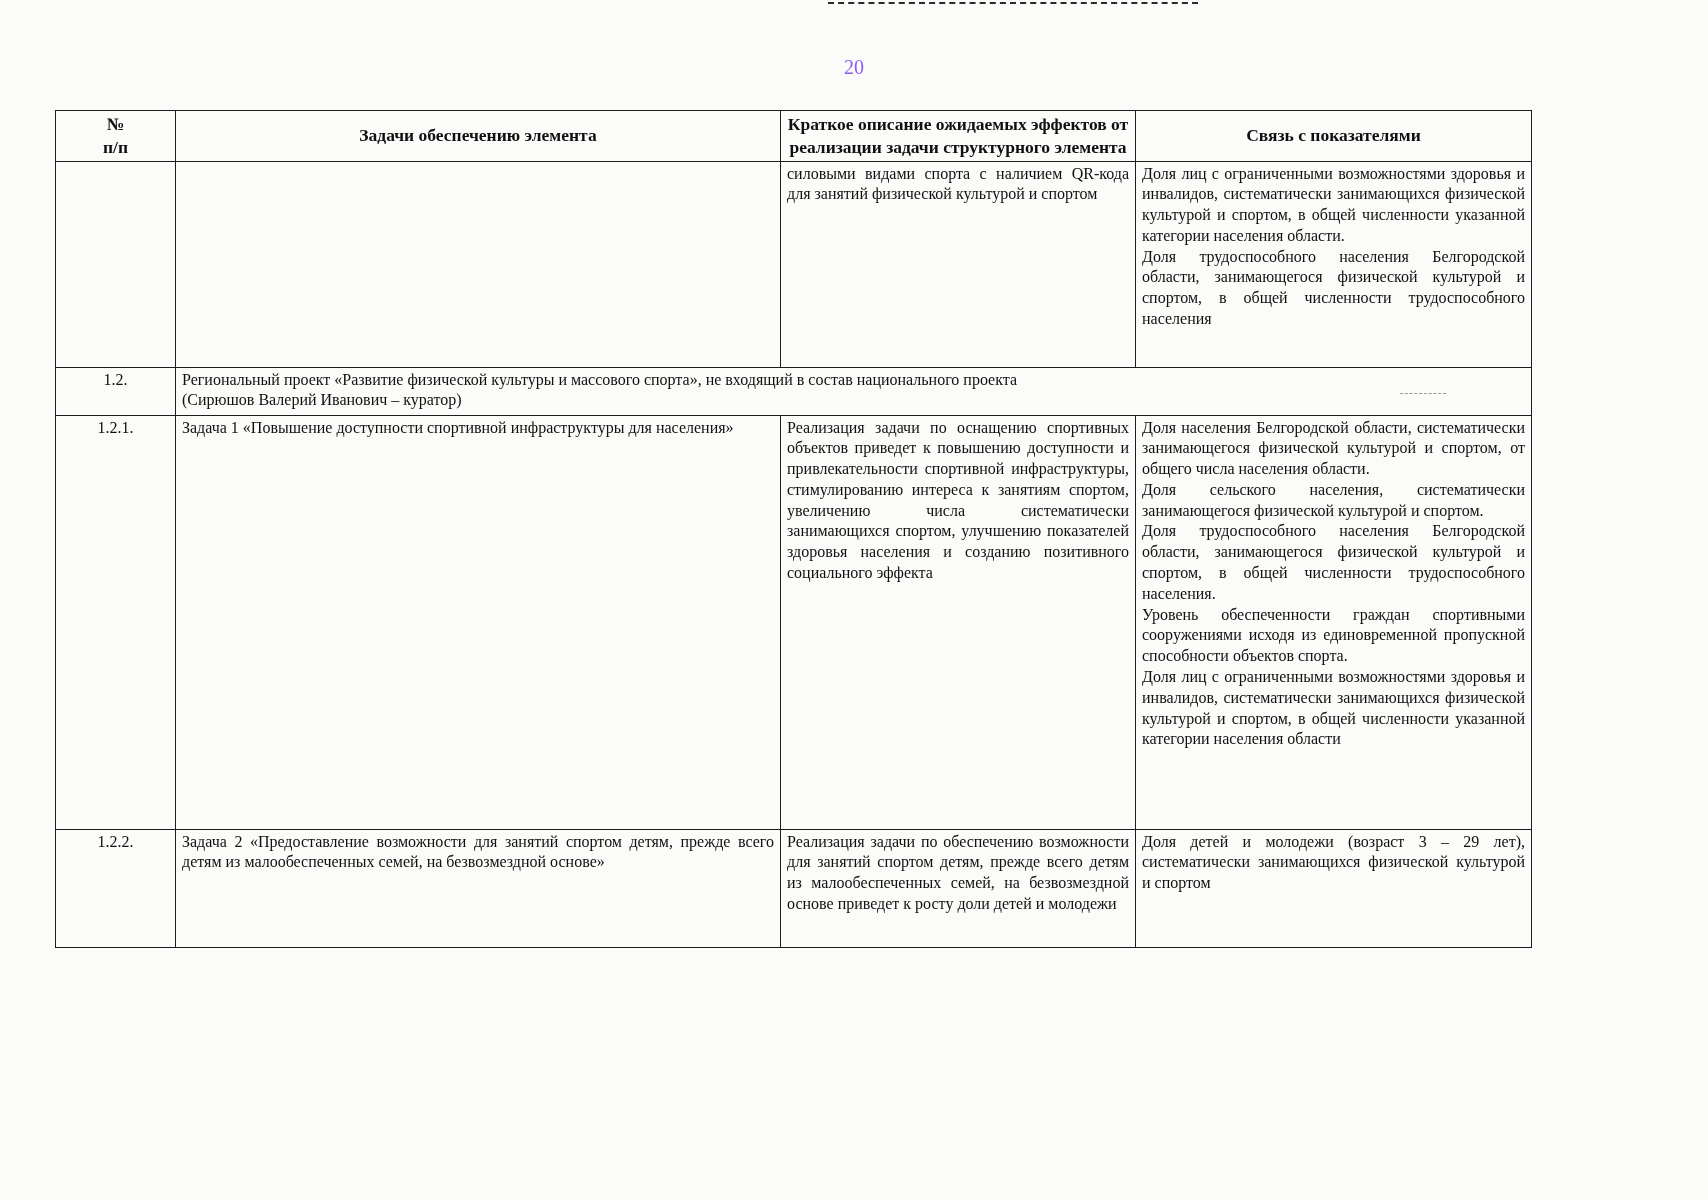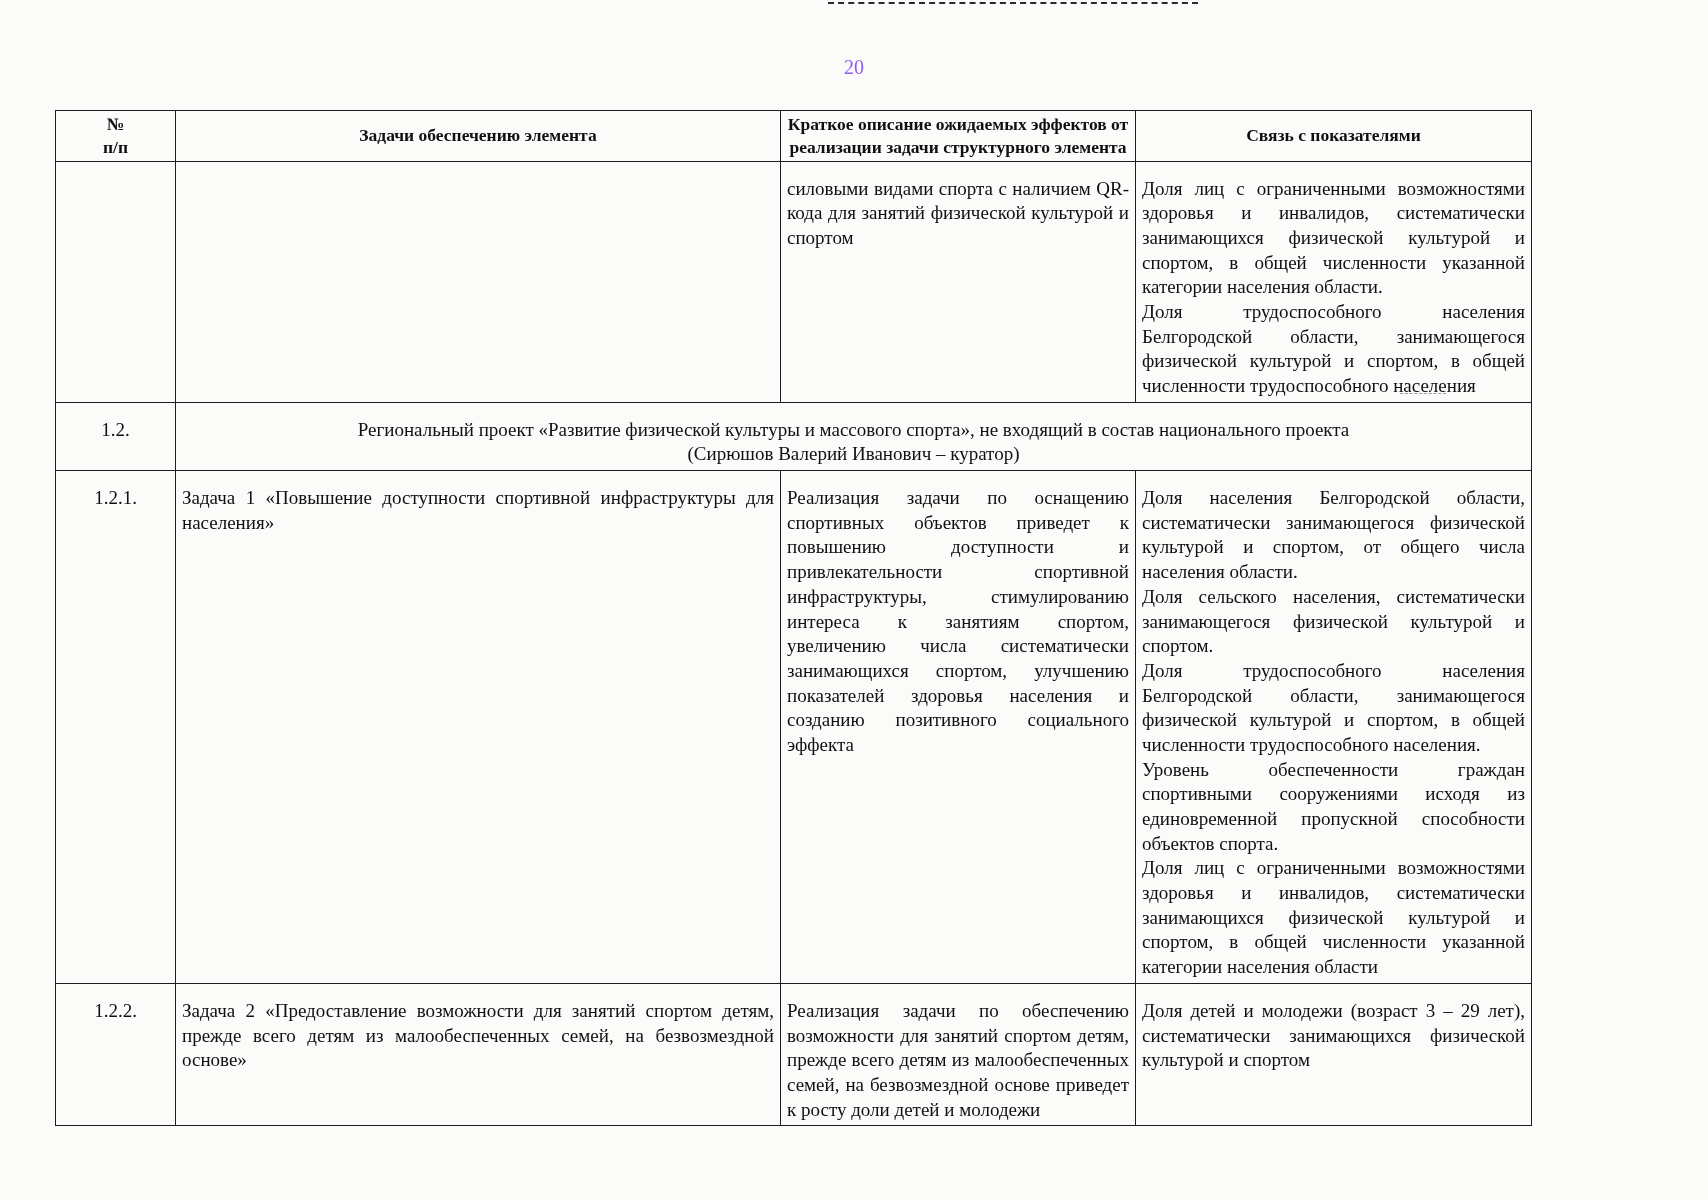--- a/index.html
+++ b/index.html
@@ -16,31 +16,31 @@
     text-align:center;font-size:20px;color:#8b5cf6;
   }
   .doc-table{
     position:absolute;top:110px;left:55px;
     width:1476px;
     border-collapse:collapse;table-layout:fixed;
   }
   .doc-table td,.doc-table th{
     border:1.6px solid #1c1c1c;
     vertical-align:top;
-    padding:15px 6px 3px 6px;
-    font-size:19px;line-height:1.3;
+    padding:2px 6px 3px 6px;
+    font-size:16px;line-height:1.3;
     overflow:hidden;
   }
   .doc-table th{
     font-weight:bold;text-align:center;vertical-align:middle;
     padding:2px 4px;font-size:17.5px;
   }
   .pre{white-space:pre-line;}
   .justify{text-align:justify;}
-  .center{text-align:center;}
+  .center{}
   .num-cell{text-align:center;}
   .r-header{height:50px;}
   .r-cont{height:206px;}
   .r-project{height:48px;}
   .r-resp{height:48px;}
   .r-121{height:414px;}
   .r-122{height:118px;}
   .scan-artifact{position:absolute;pointer-events:none;}
   .artifact-top{top:2px;left:828px;width:370px;border-top:2.5px dashed #2a2a2a;}
   .artifact-mid{top:393px;left:1400px;width:46px;border-top:1.5px dashed #9a9a9a;}

